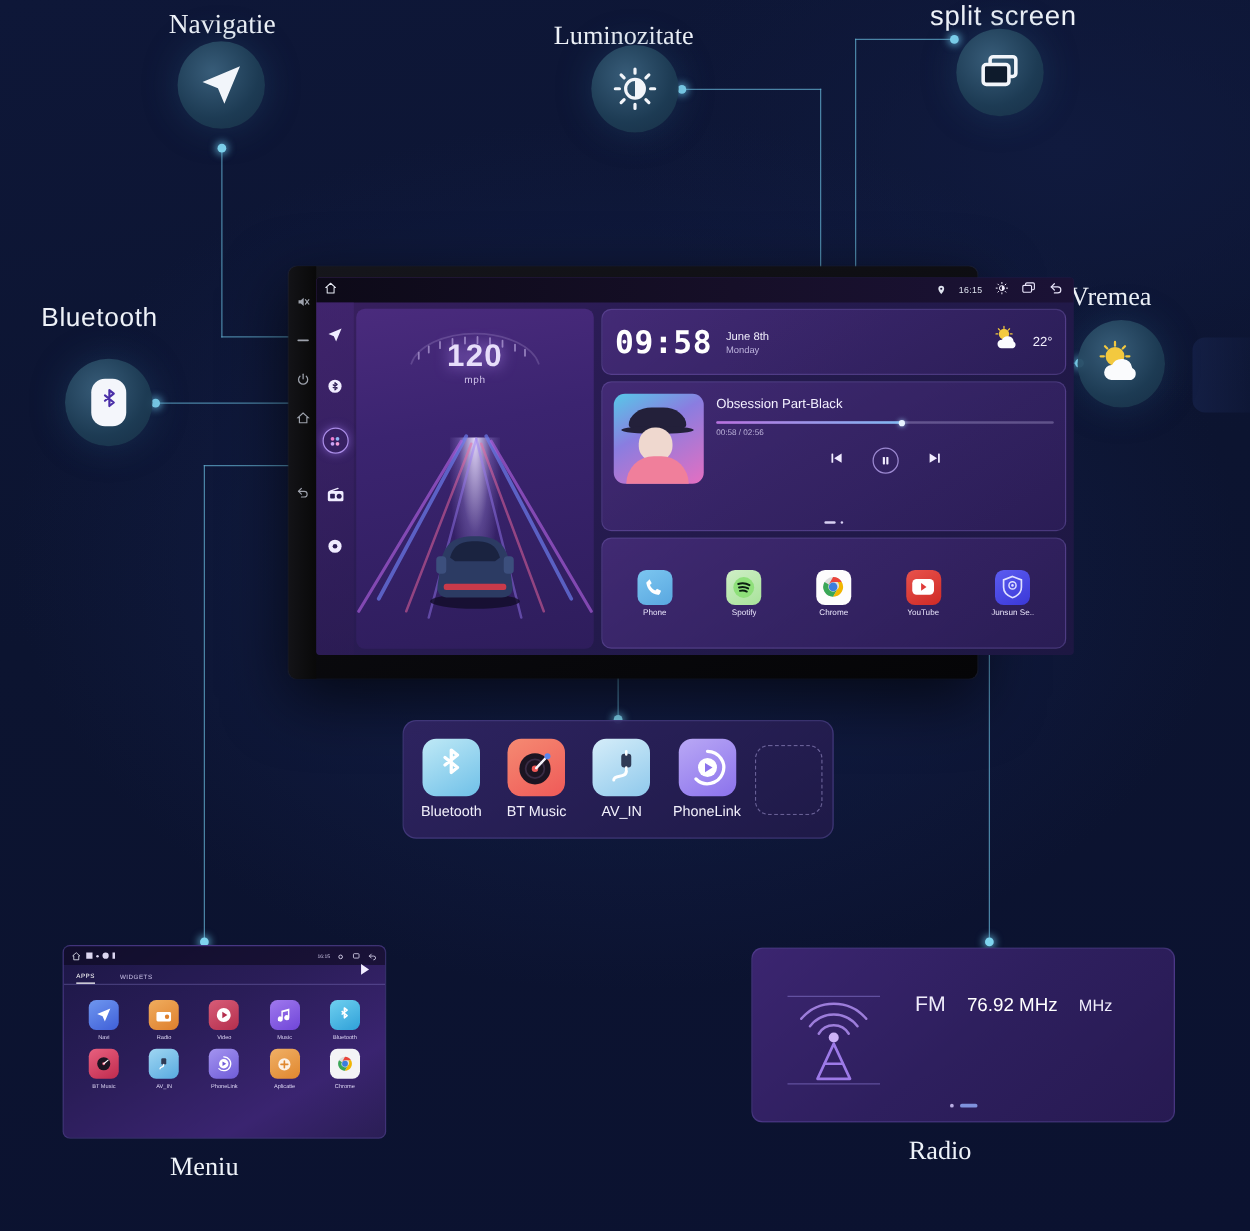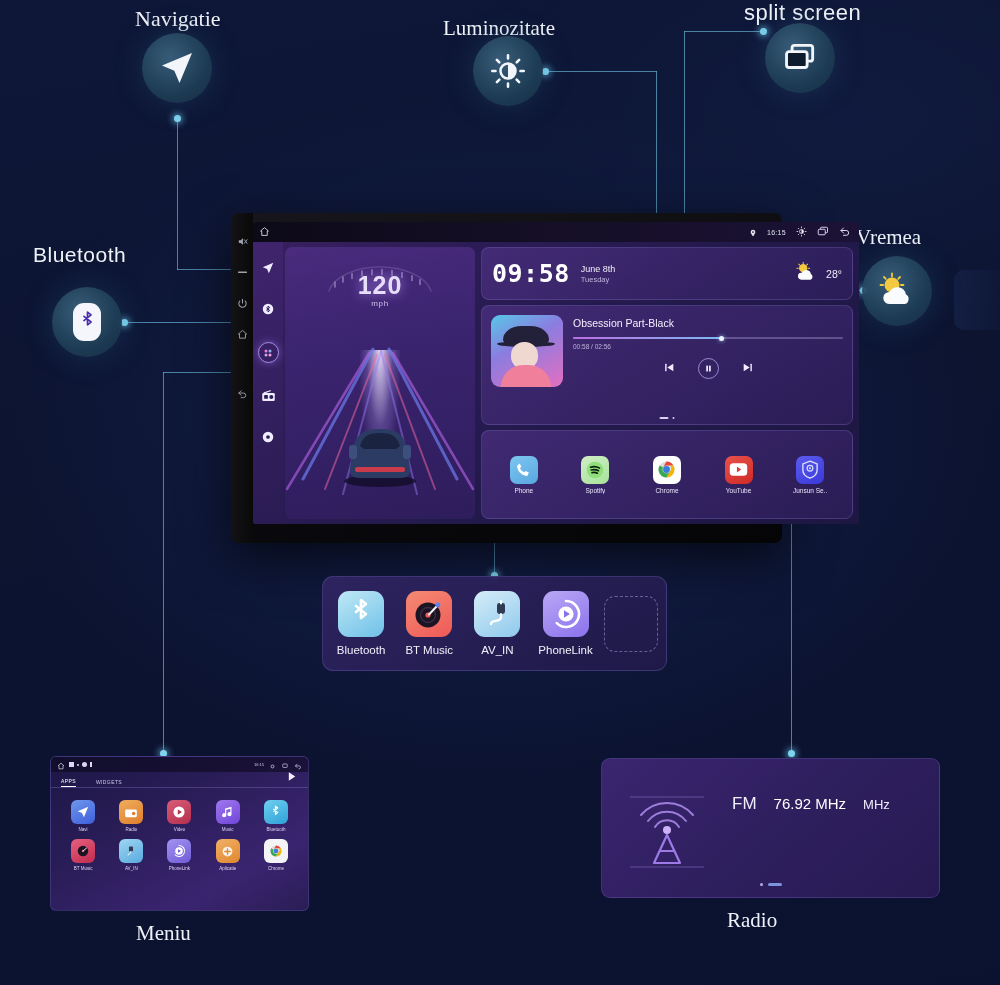--- a/index.html
+++ b/index.html
@@ -427,33 +427,33 @@
             <rect x="118" y="106" width="8" height="14" rx="3" fill="#3c4f7d"></rect>
           </g>
         </svg>
       </div>
 
       <div id="hu-right">
         <div class="card" id="card-clock">
           <div class="clock-time">09:58</div>
           <div class="clock-date">
             <span class="d1">June 8th</span>
-            <span class="d2">Tuesday</span>
+            <span class="d2">Monday</span>
           </div>
           <div class="wx">
             <span>
               <svg width="28" height="22" viewBox="0 0 44 34">
                 <circle cx="16" cy="11" r="6.5" fill="#f3c93f"></circle>
                 <g stroke="#f3c93f" stroke-width="1.6" stroke-linecap="round">
                     <path d="M16 1.5v2.4M6 11h2.2M24 11h2.2M9 4.5l1.6 1.6M22.4 16.4 24 18M23 4.5l-1.6 1.6"></path>
                   </g>
                 <path d="M13 29a5.4 5.4 0 0 1 .5-10.8 7.8 7.8 0 0 1 14.7 2.1A4.8 4.8 0 0 1 27.5 29z" fill="#fbfcfe"></path>
               </svg>
             </span>
-            <span class="wx-temp">28°</span>
+            <span class="wx-temp">22°</span>
           </div>
         </div>
 
         <div class="card" id="card-music">
           <div class="album">
             <div class="vinyl"></div>
             <div class="hat"></div>
             <div class="brim"></div>
             <div class="face"></div>
             <div class="body"></div>

